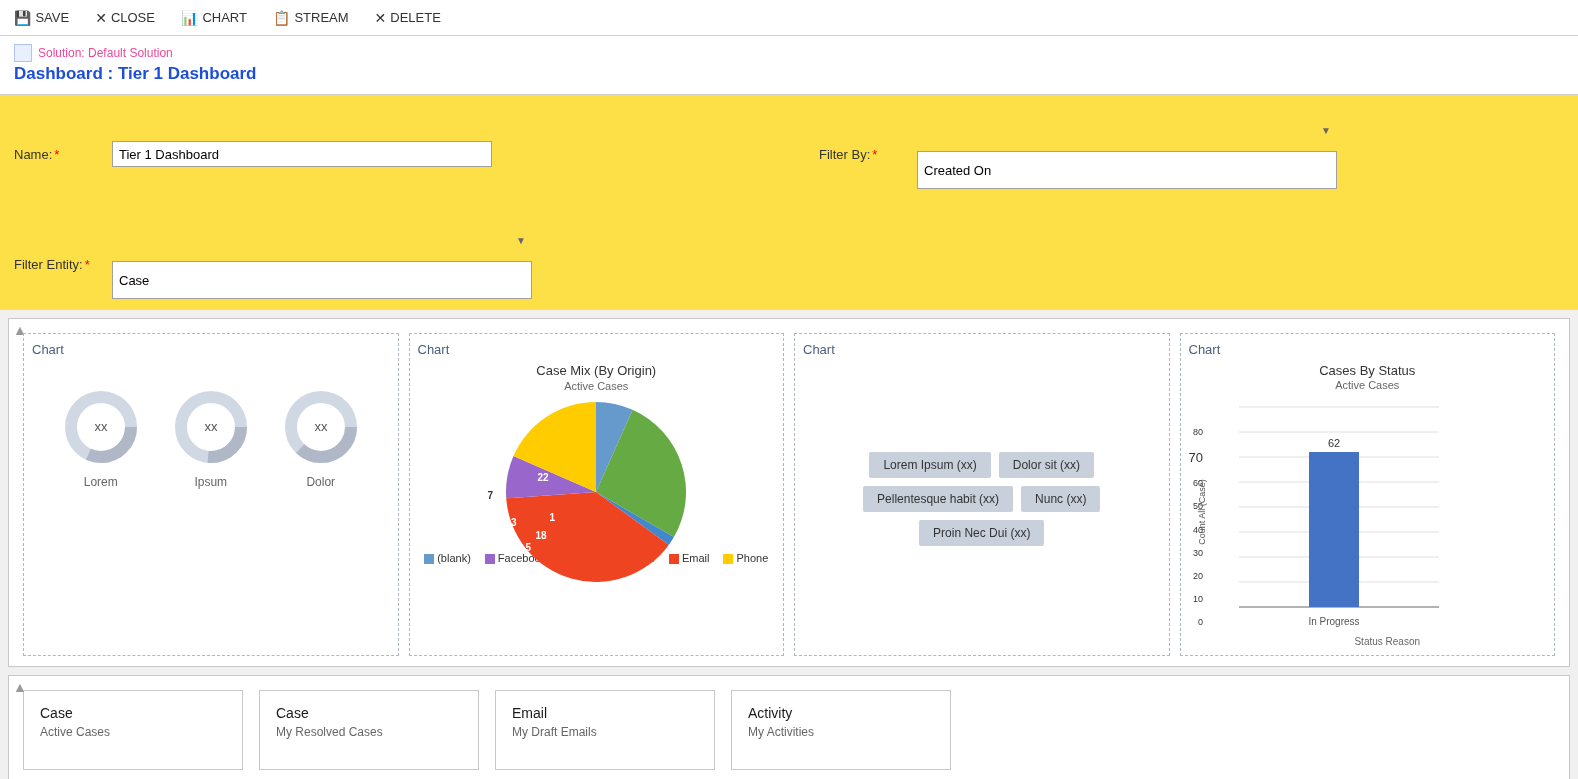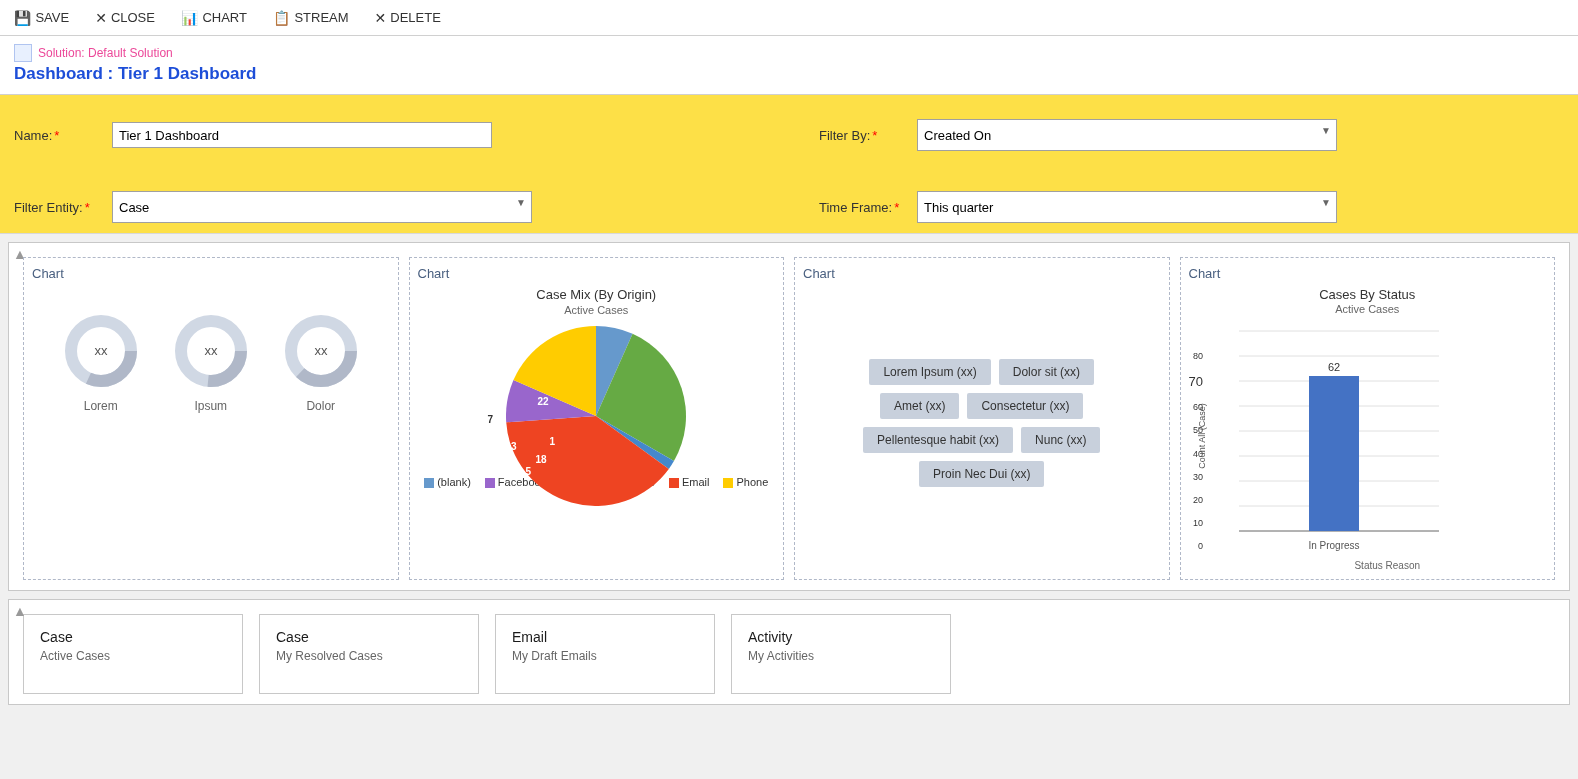--- a/index.html
+++ b/index.html
@@ -16,21 +16,21 @@
     .solution-icon { width: 18px; height: 18px; background: #e8f0fe; border: 1px solid #b0c4f0; display: inline-block; }
     .page-title { font-size: 17px; font-weight: 600; color: #1d4ed8; }
 
     
     .form-section { background: #fde047; padding: 10px 14px 8px 14px; border-bottom: 1px solid #d8d8d8; display: flex; gap: 0; flex-wrap: wrap; }
     .form-row { display: flex; align-items: center; gap: 8px; margin-bottom: 6px; flex: 0 0 50%; }
     .form-label { font-size: 13px; font-weight: 500; color: #333; min-width: 90px; }
     .required-star { color: red; margin-left: 2px; }
     .form-input { border: 1px solid #a0a0a0; padding: 3px 6px; font-size: 13px; height: 26px; }
     .form-input-name { width: 380px; }
-    .form-select { border: 1px solid #a0a0a0; padding: 3px 6px; font-size: 13px; height: 32px; background: #fff; appearance: none; -webkit-appearance: none; cursor: pointer; }
+    .form-select { border: 1px solid #a0a0a0; padding: 3px 6px; font-size: 13px; height: 38px; background: #fff; appearance: none; -webkit-appearance: none; cursor: pointer; margin-top: 32px; }
     .form-select-entity { width: 420px; }
     .form-select-view { width: 420px; }
     .form-select-filterby { width: 420px; }
     .form-select-timeframe { width: 420px; }
     .select-wrapper { position: relative; display: inline-block; }
     .select-wrapper::after { content: '▼'; font-size: 10px; position: absolute; right: 6px; top: 6px; pointer-events: none; color: #666; }
 
     
     .main-content { background: #f0f0f0; padding: 8px; }
 
@@ -134,30 +134,20 @@
     </div>
   </div>
   <div style="flex: 0 0 50%; display: flex; flex-direction: column; gap: 6px; padding-left: 30px;">
     <div class="form-row">
       <label class="form-label">
         <span>Filter By:</span><span class="required-star">*</span>
       </label>
       <div class="select-wrapper">
         <select class="form-select form-select-filterby">
           <option>Created On</option>
-        </select>
-      </div>
-    </div>
-    <div class="form-row">
-      <label class="form-label">
-        <span>Time Frame:</span><span class="required-star">*</span>
-      </label>
-      <div class="select-wrapper">
-        <select class="form-select form-select-timeframe">
-          <option>This quarter</option>
         </select>
       </div>
     </div>
   </div>
 </div>
 
 <div class="main-content">
 
   <div class="section-panel">
     <span class="section-resize-handle">▲</span>
@@ -251,24 +241,20 @@
           </div>
         </div>
       </div>
 
       <div class="chart-panel">
         <div class="chart-panel-header">Chart</div>
         <div class="tag-buttons-container">
           <div class="tag-row">
             <button class="tag-btn">Lorem Ipsum (xx)</button>
             <button class="tag-btn">Dolor sit (xx)</button>
-          </div>
-          <div class="tag-row">
-            <button class="tag-btn">Amet (xx)</button>
-            <button class="tag-btn">Consectetur (xx)</button>
           </div>
           <div class="tag-row">
             <button class="tag-btn">Pellentesque habit (xx)</button>
             <button class="tag-btn">Nunc (xx)</button>
           </div>
           <div class="tag-row">
             <button class="tag-btn">Proin Nec Dui (xx)</button>
           </div>
         </div>
       </div>

